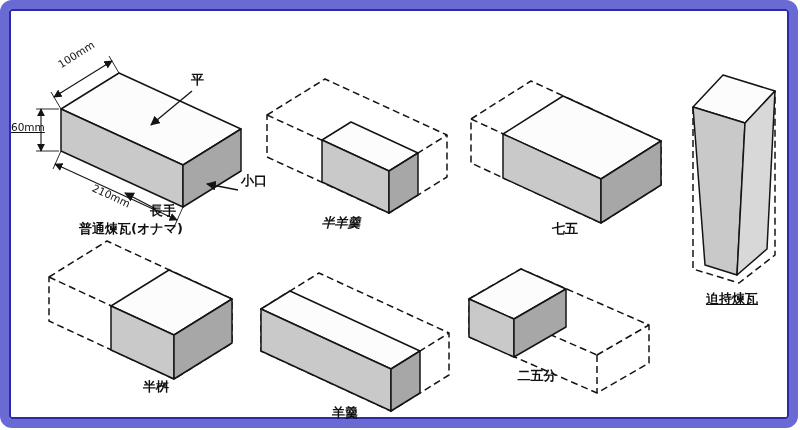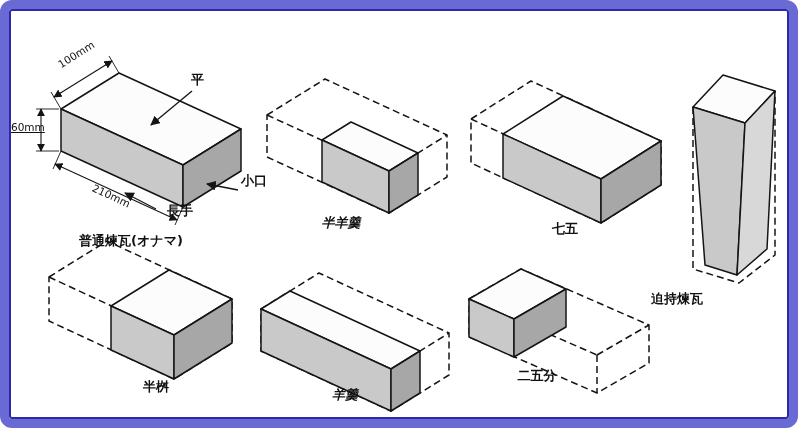--- a/index.html
+++ b/index.html
@@ -136,24 +136,24 @@
         <polygon class="edge face-end" points="505,310 557,280 557,318 505,348" fill="#a7a7a7"></polygon>
       </g>
     </svg>
 
     <div class="dim rotneg" style="left:50px;top:50px;">100mm</div>
     <div class="dim" style="left:2px;top:112px;text-decoration:underline;">60mm</div>
     <div class="dim rotpos" style="left:84px;top:172px;">210mm</div>
 
     <div class="facelbl" style="left:182px;top:62px;">平</div>
     <div class="facelbl" style="left:232px;top:163px;">小口</div>
-    <div class="facelbl" style="left:158px;top:193px;">長手</div>
+    <div class="facelbl" style="left:141px;top:193px;">長手</div>
 
-    <div class="lbl" style="left:122px;top:211px;margin-top:12px;">普通煉瓦(オナマ)</div>
+    <div class="lbl" style="left:122px;top:211px;">普通煉瓦(オナマ)</div>
     <div class="lbl" style="left:332px;top:205px;font-style:italic;">半羊羹</div>
     <div class="lbl" style="left:556px;top:211px;">七五</div>
-    <div class="lbl" style="left:668px;top:281px;">迫持煉瓦</div>
+    <div class="lbl" style="left:723px;top:281px;text-decoration:underline;">迫持煉瓦</div>
     <div class="lbl" style="left:102px;top:369px;margin-left:45px;">半桝</div>
-    <div class="lbl" style="left:336px;top:377px;font-style:italic;">羊羹</div>
+    <div class="lbl" style="left:336px;top:395px;">羊羹</div>
     <div class="lbl" style="left:528px;top:358px;">二五分</div>
 
   </div>
 </div>
 
 </body></html>

